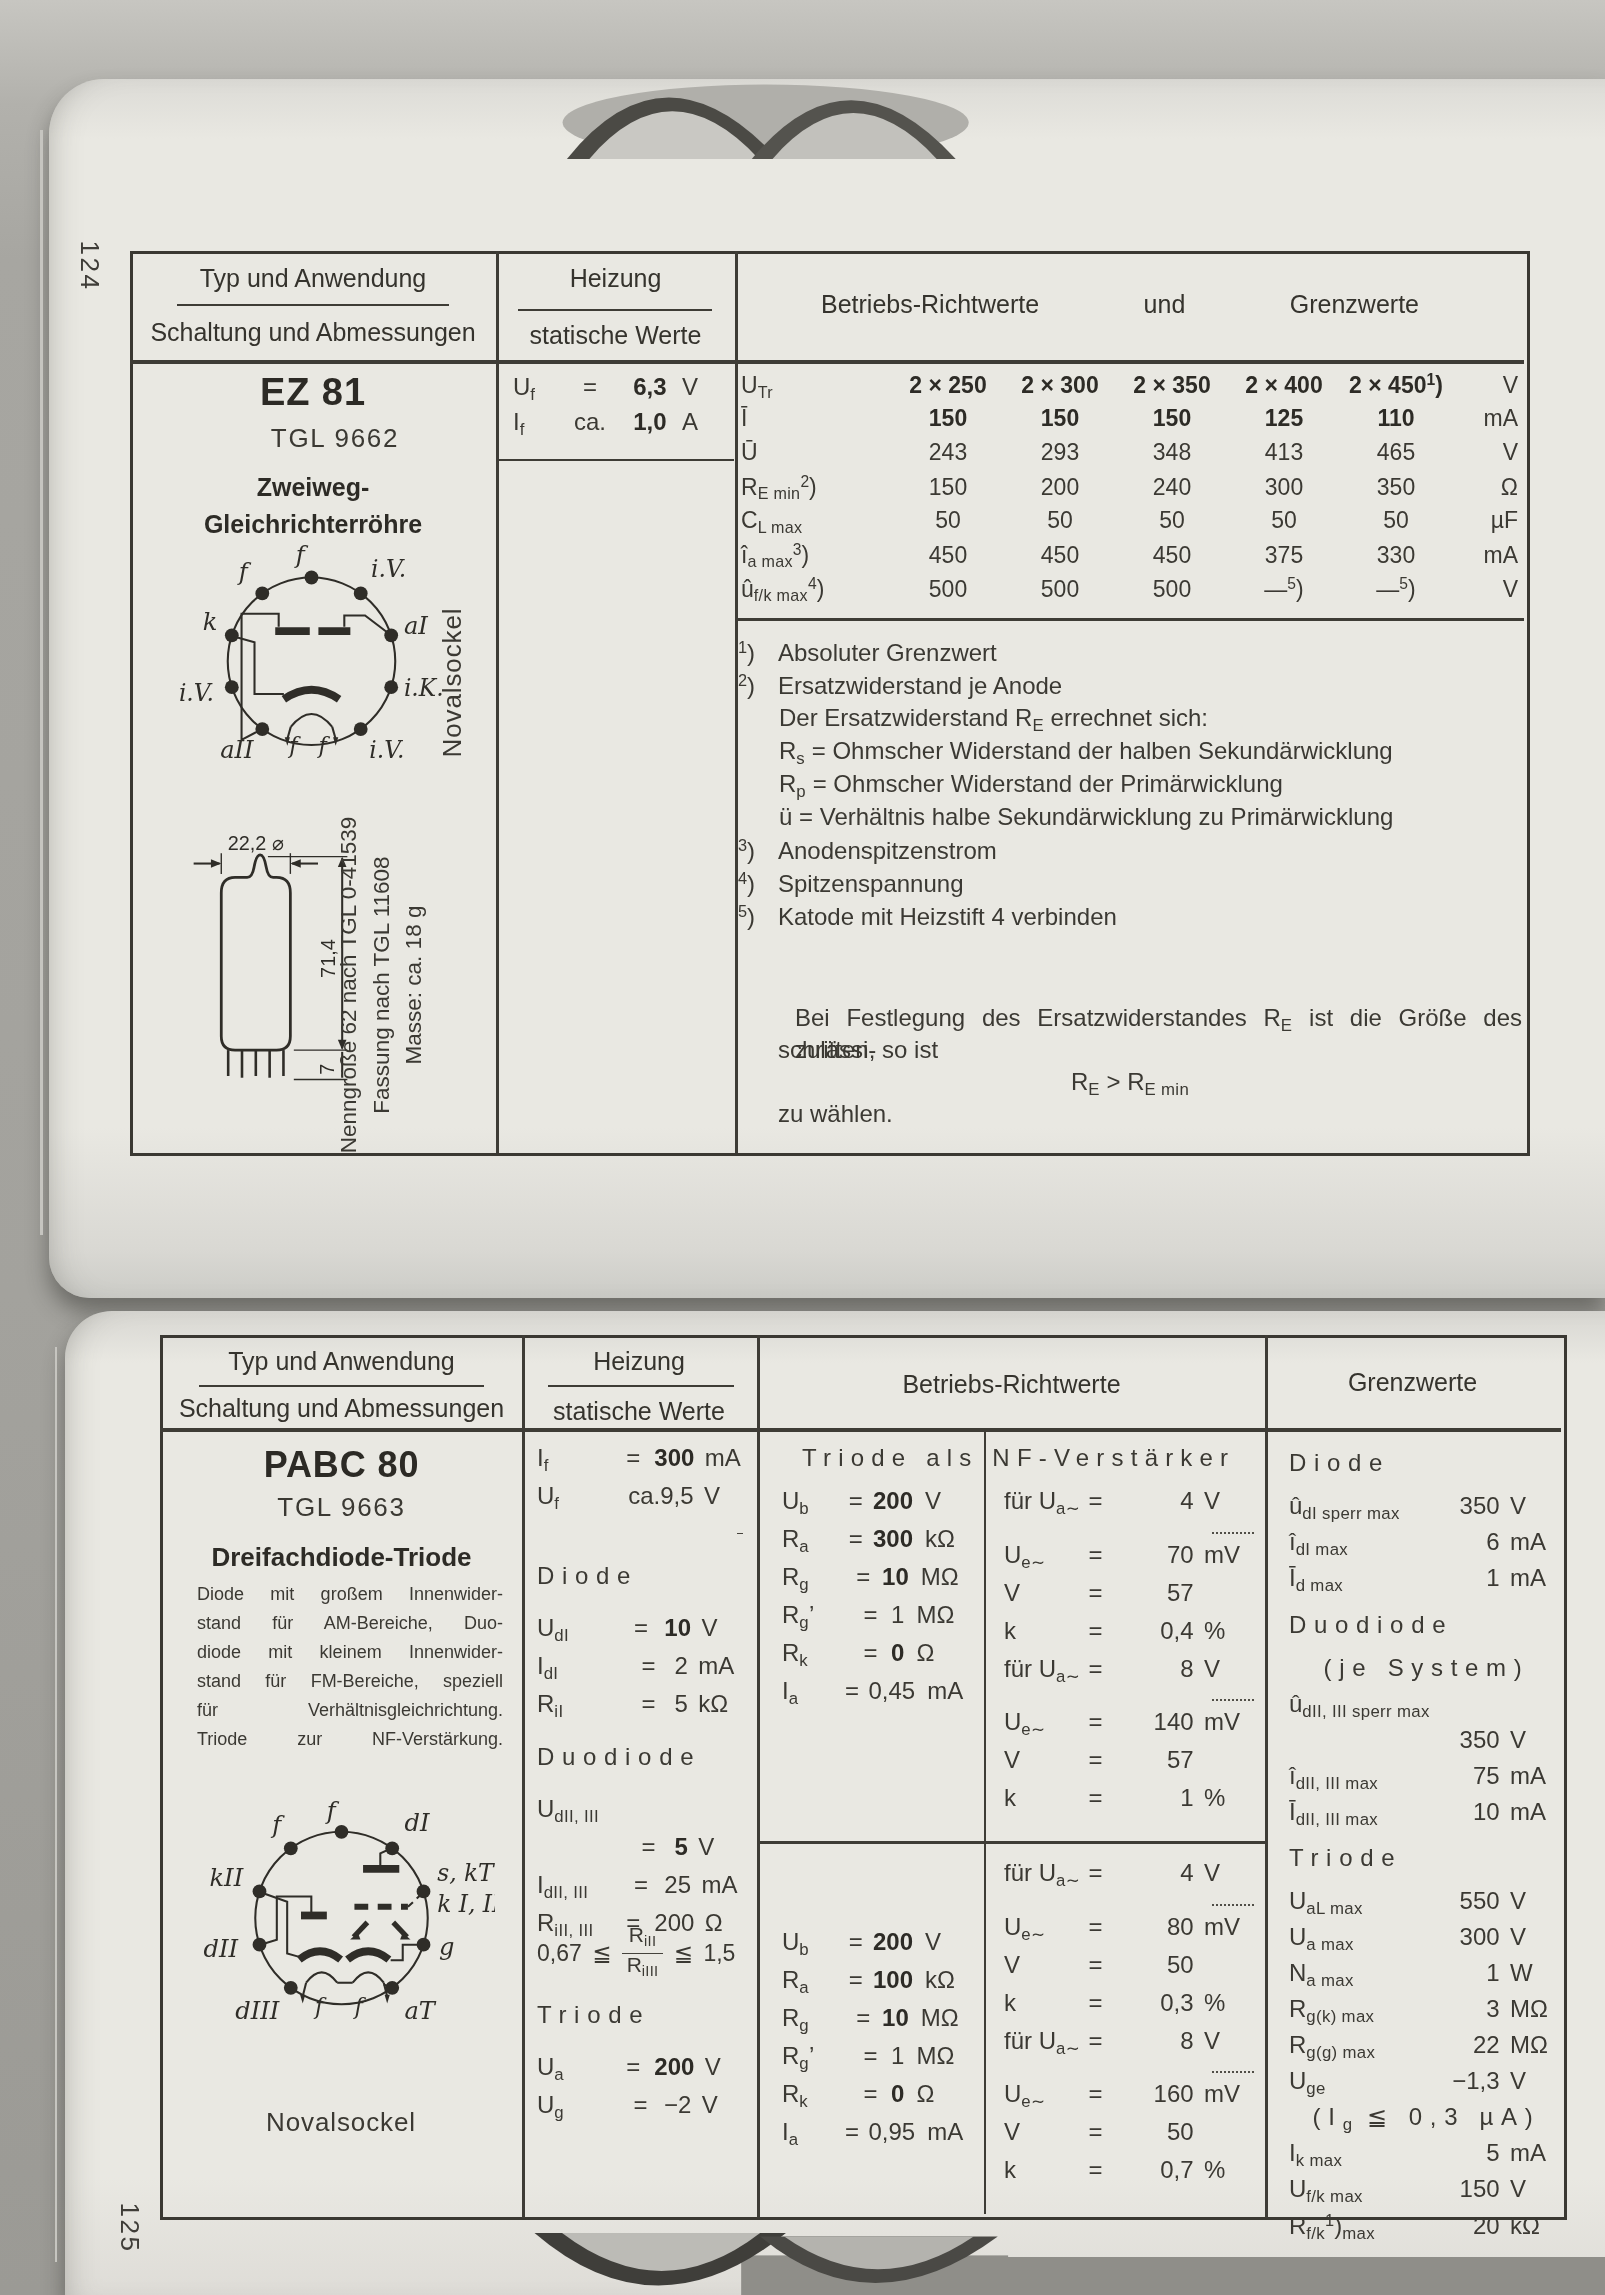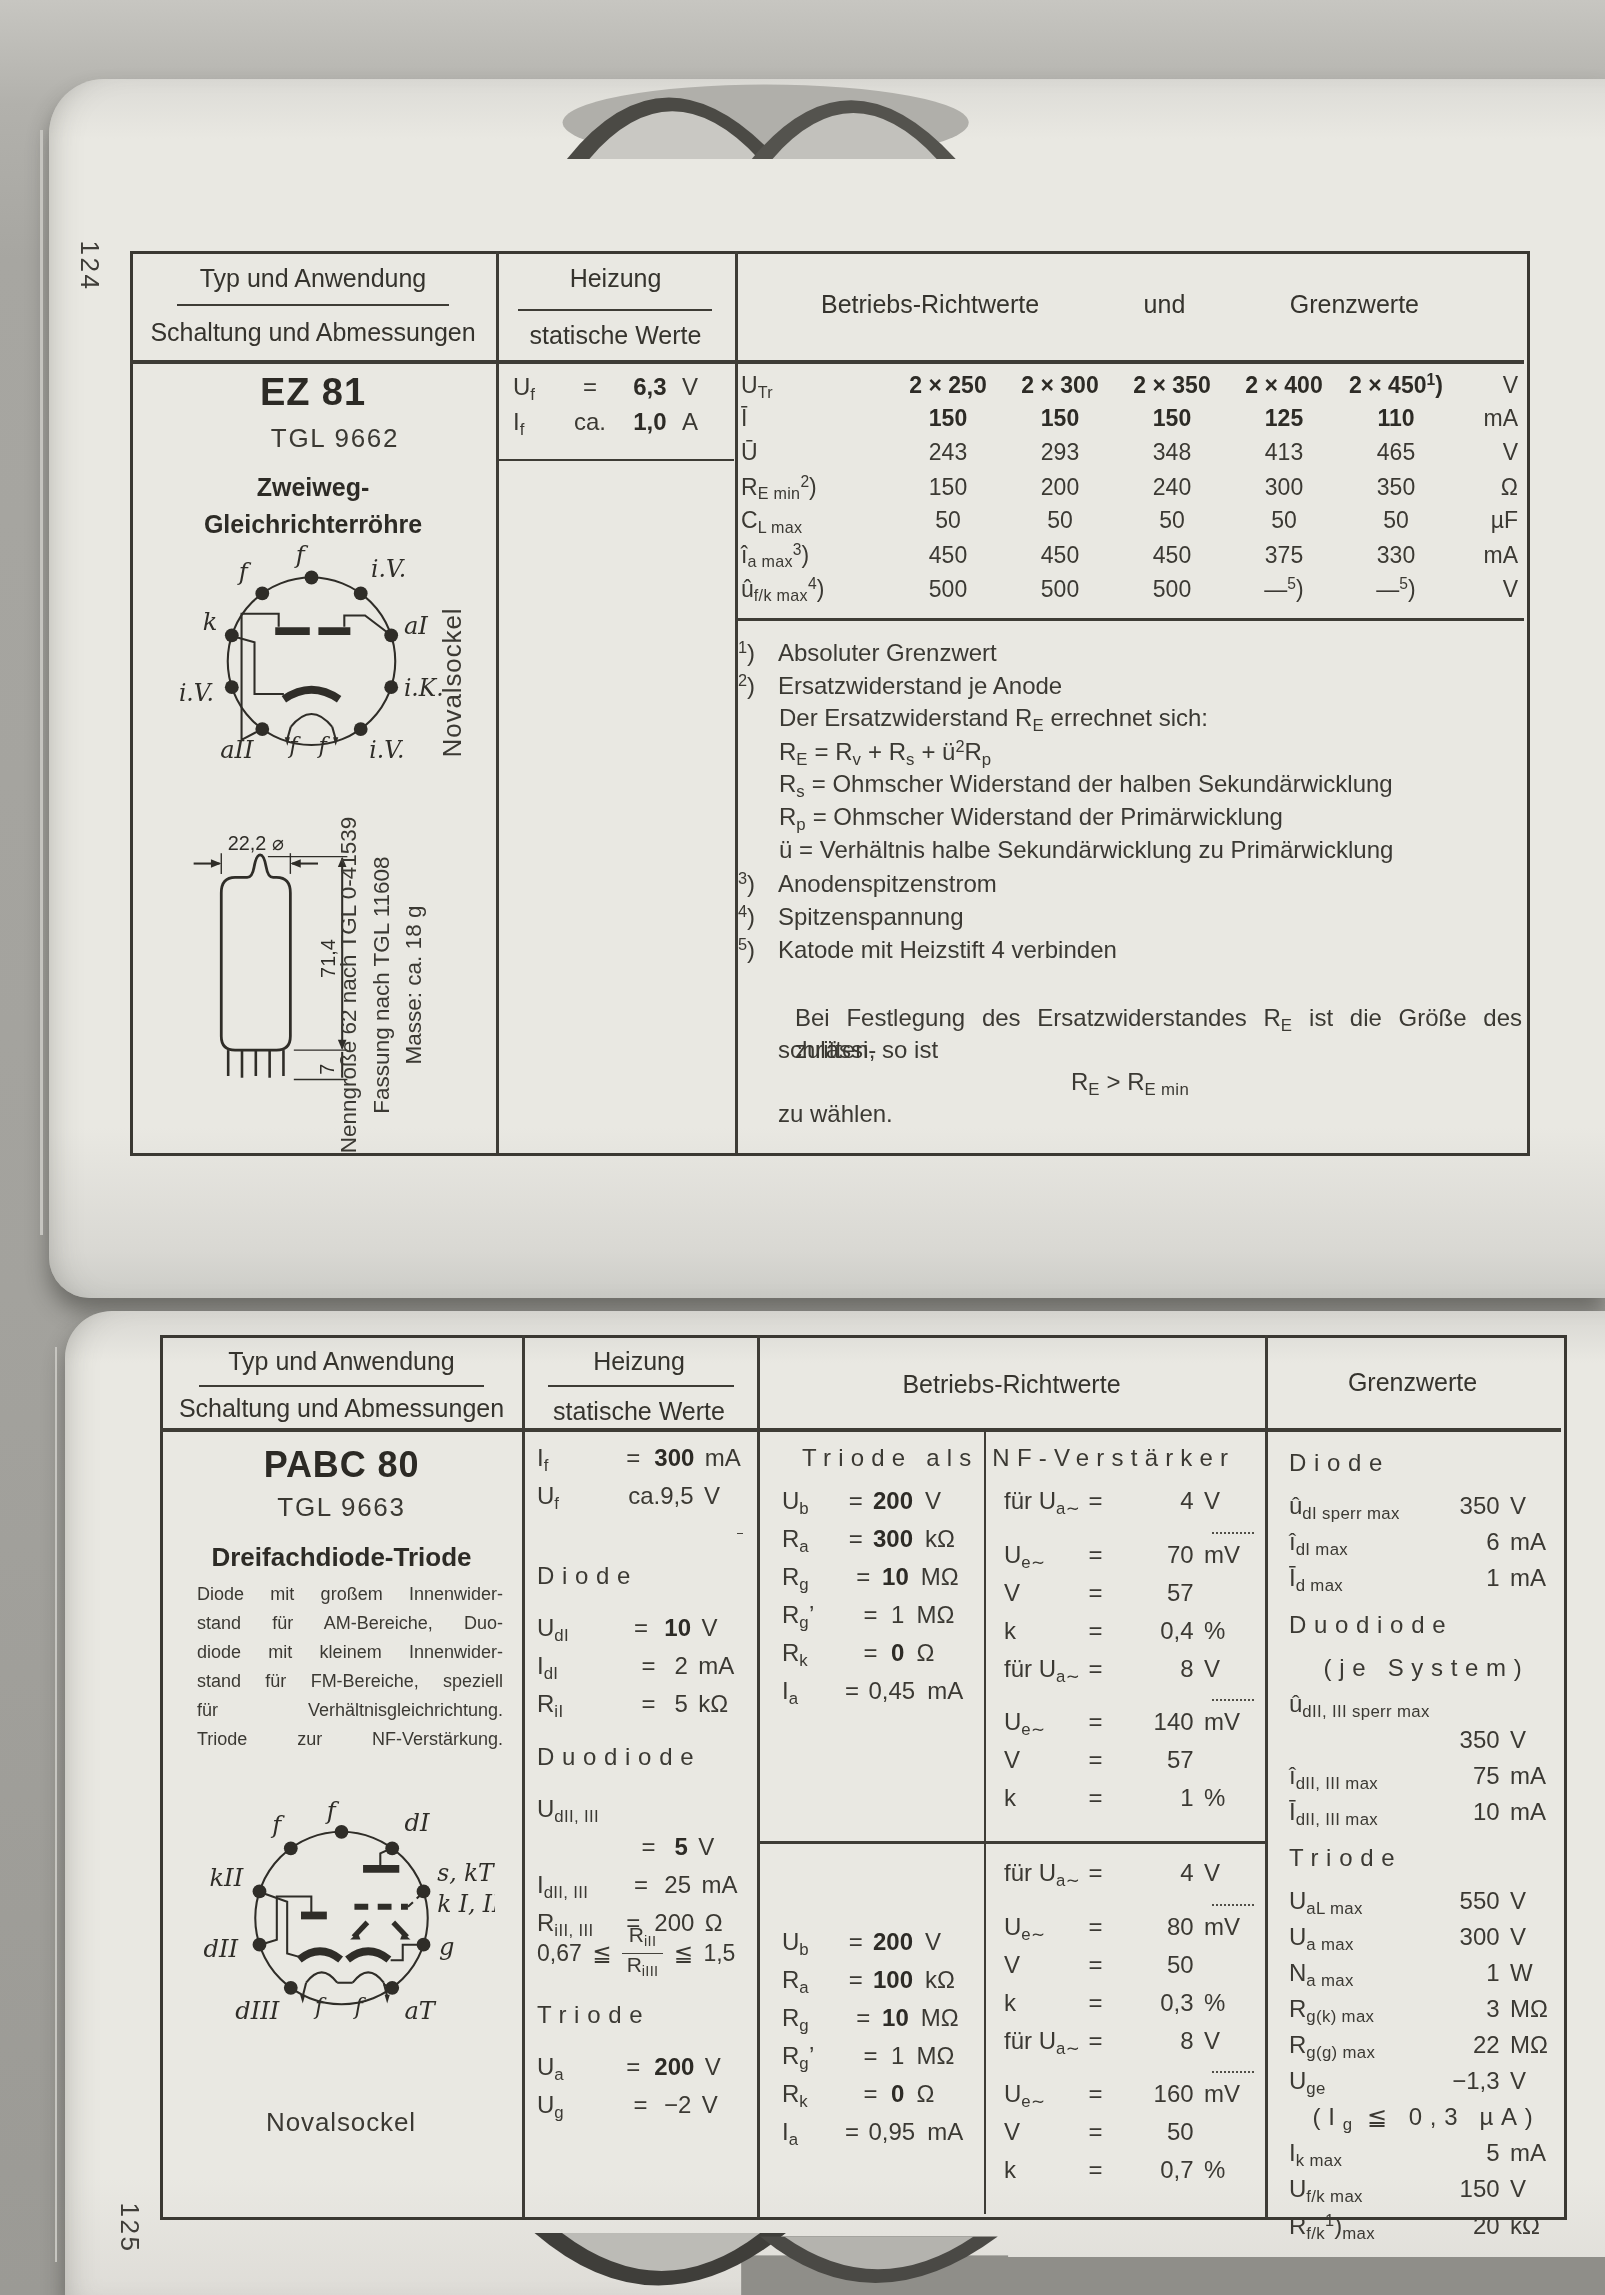--- a/index.html
+++ b/index.html
@@ -290,24 +290,20 @@
       <span class="fn-n"><sup>1</sup>)</span>
       <span class="fn-t">Absoluter Grenzwert</span>
     </div>
       <div class="fnrow">
       <span class="fn-n"><sup>2</sup>)</span>
       <span class="fn-t">Ersatzwiderstand je Anode</span>
     </div>
       <div class="fnrow ind">
       <span class="fn-n"></span>
       <span class="fn-t">Der Ersatzwiderstand R<sub>E</sub> errechnet sich:</span>
-    </div>
-      <div class="fnrow ind">
-      <span class="fn-n"></span>
-      <span class="fn-t">R<sub>E</sub> = R<sub>v</sub> + R<sub>s</sub> + ü<sup>2</sup>R<sub>p</sub></span>
     </div>
       <div class="fnrow ind">
       <span class="fn-n"></span>
       <span class="fn-t">R<sub>s</sub> = Ohmscher Widerstand der halben Sekundärwicklung</span>
     </div>
       <div class="fnrow ind">
       <span class="fn-n"></span>
       <span class="fn-t">R<sub>p</sub> = Ohmscher Widerstand der Primärwicklung</span>
     </div>
       <div class="fnrow ind">

